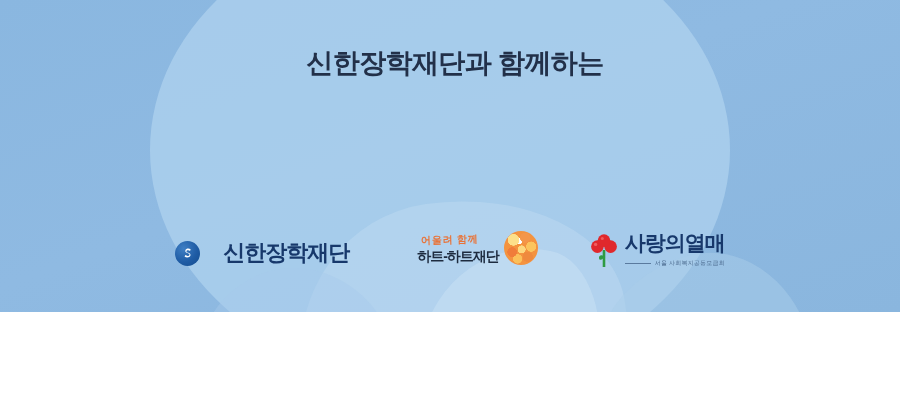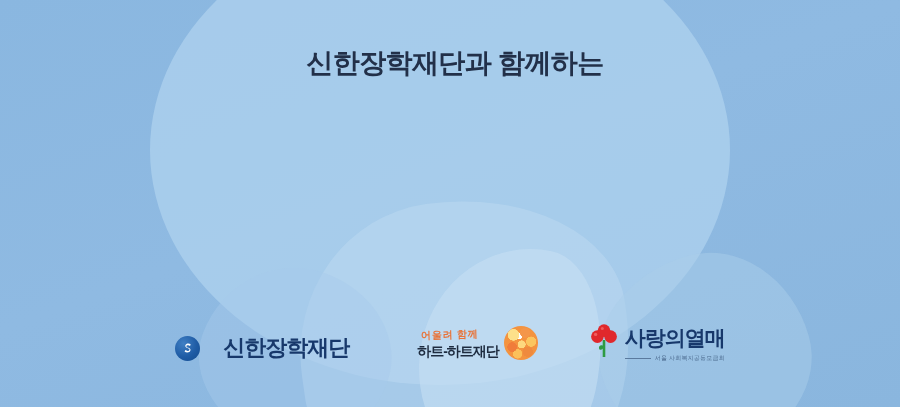--- a/index.html
+++ b/index.html
@@ -6,21 +6,21 @@
   * { margin:0; padding:0; box-sizing:border-box; }
 
   html, body {
     width:900px; height:410px;
     overflow:hidden;
     font-family:"Liberation Sans", sans-serif;
   }
 
   #poster {
     position:relative;
-    width:900px; height:407px;
+    width:900px; height:312px;
     background:linear-gradient(160deg,#8ab7e0 0%,#8fbae2 45%,#8ab6de 100%);
     overflow:hidden;
     padding-left:10px;
   }
 
   
   .bg-layer { position:absolute; inset:0; pointer-events:none; }
 
   .bg-ellipse {
     position:absolute;
@@ -161,21 +161,21 @@
       radial-gradient(circle at 80% 46%,#fbc55e 0%,#fbc55e 15%,transparent 16%),
       radial-gradient(circle at 24% 62%,#f07c3a 0%,#f07c3a 14%,transparent 15%),
       radial-gradient(circle at 52% 54%,#fdd87e 0%,#fdd87e 15%,transparent 16%),
       radial-gradient(circle at 70% 76%,#ef8a3e 0%,#ef8a3e 14%,transparent 15%),
       radial-gradient(circle at 40% 82%,#fbc05a 0%,#fbc05a 13%,transparent 14%),
       radial-gradient(circle at 46% 30%,#ffffff 0%,#ffffff 9%,transparent 10%),
       #f4933f;
   }
 
   
-  .cc-wrap { display:flex; align-items:flex-start; gap:7px; }
+  .cc-wrap { display:flex; align-items:flex-end; gap:7px; }
   .cc-mark { width:28px; height:34px; flex:0 0 auto; }
   .cc-mark svg { display:block; }
   .cc-stack { display:flex; flex-direction:column; }
   .cc-text {
     color:#17386b;
     font-size:21px;
     font-weight:800;
     letter-spacing:-1px;
     white-space:nowrap;
   }

